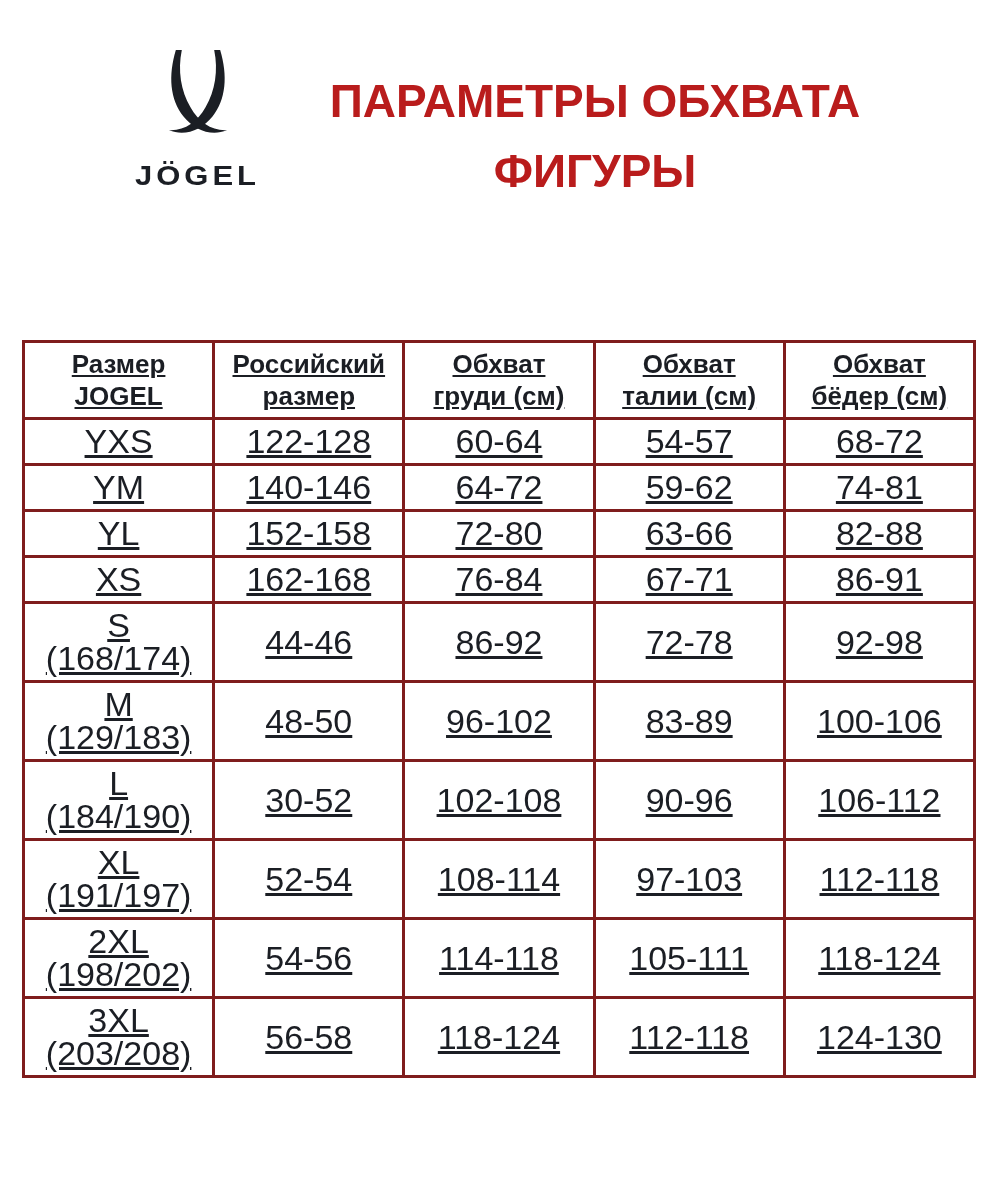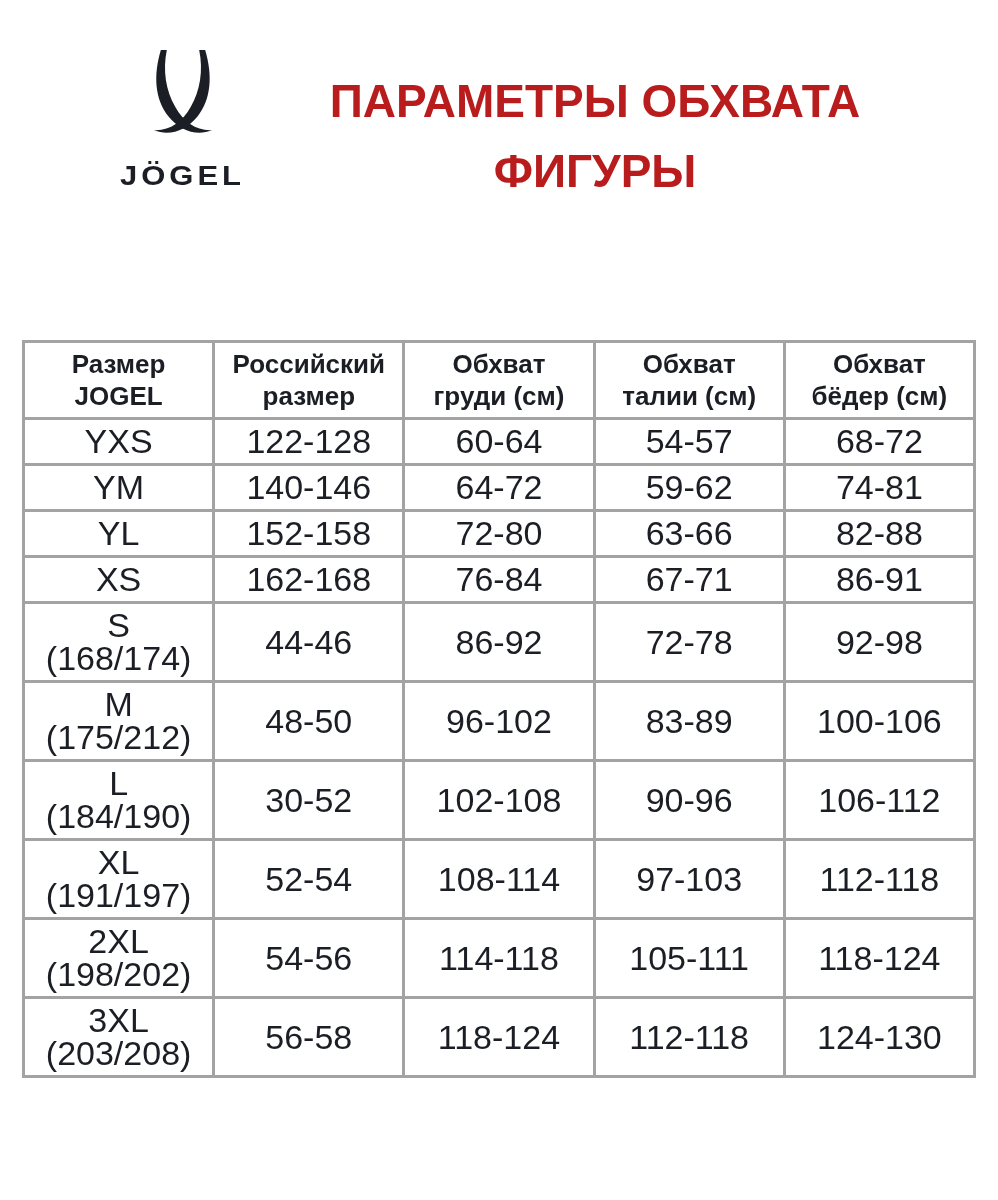--- a/index.html
+++ b/index.html
@@ -9,21 +9,21 @@
     height: 1200px;
     position: relative;
     font-family: "Liberation Sans", sans-serif;
     color: #1b1e24;
     overflow: hidden;
   }
 
   
   .logo {
     position: absolute;
-    left: 105px;
+    left: 120px;
     top: 50px;
     width: 155px;
     text-align: center;
   }
   .logo-emblem {
     width: 88px;
     height: 98px;
     display: inline-block;
   }
   .logo-wordmark {
@@ -56,23 +56,24 @@
     left: 22px;
     top: 340px;
     width: 954px;
     border-collapse: collapse;
     table-layout: fixed;
     text-align: center;
     color: #1b1e24;
   }
   table.size-chart th,
   table.size-chart td {
-    border: 3px solid #a3a3a3;
+    border: 3px solid #7f1d1d;
     vertical-align: middle;
     padding: 5px 4px;
+    text-decoration: underline;
   }
   table.size-chart th {
     font-size: 26px;
     font-weight: bold;
     line-height: 32px;
     height: 74px;
   }
   table.size-chart td {
     font-size: 34px;
     font-weight: normal;
@@ -181,21 +182,21 @@
       <span class="cell-line l2">(168/174)</span>
     </td>
     <td class="val">44-46</td>
     <td class="val">86-92</td>
     <td class="val">72-78</td>
     <td class="val">92-98</td>
   </tr>
       <tr>
     <td>
       <span class="cell-line l1">M</span>
-      <span class="cell-line l2">(175/212)</span>
+      <span class="cell-line l2">(129/183)</span>
     </td>
     <td class="val">48-50</td>
     <td class="val">96-102</td>
     <td class="val">83-89</td>
     <td class="val">100-106</td>
   </tr>
       <tr>
     <td>
       <span class="cell-line l1">L</span>
       <span class="cell-line l2">(184/190)</span>

